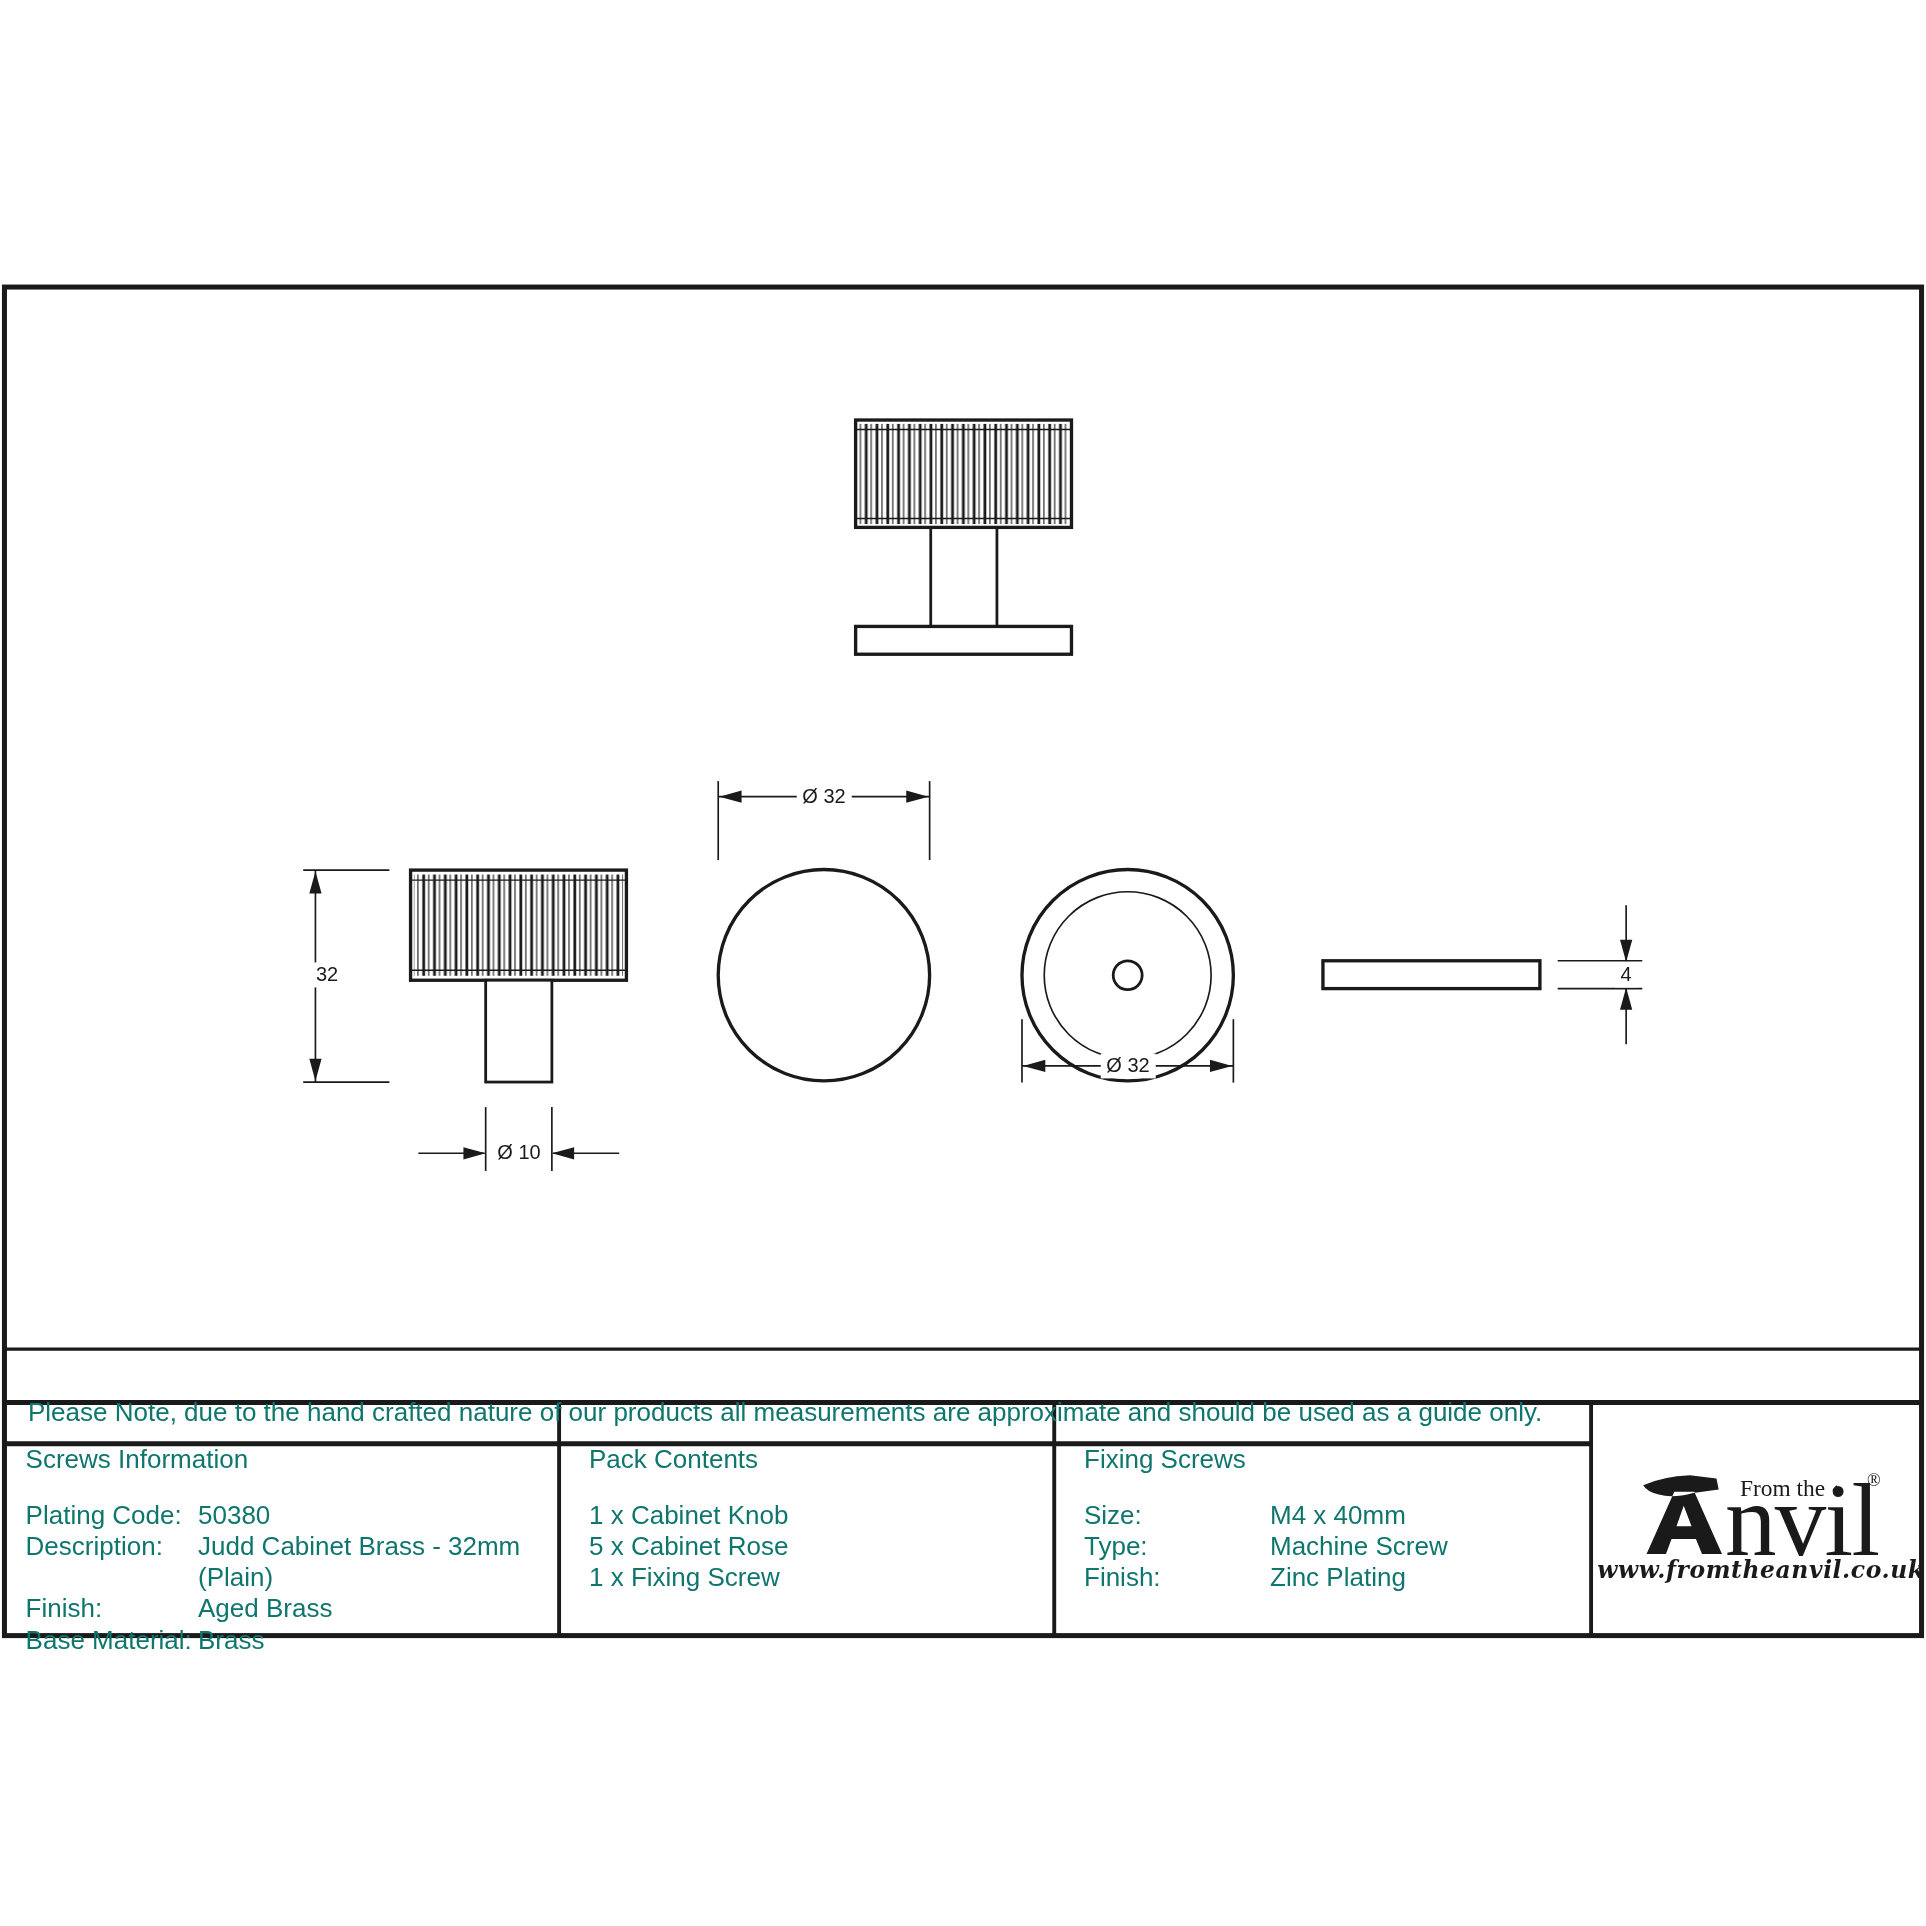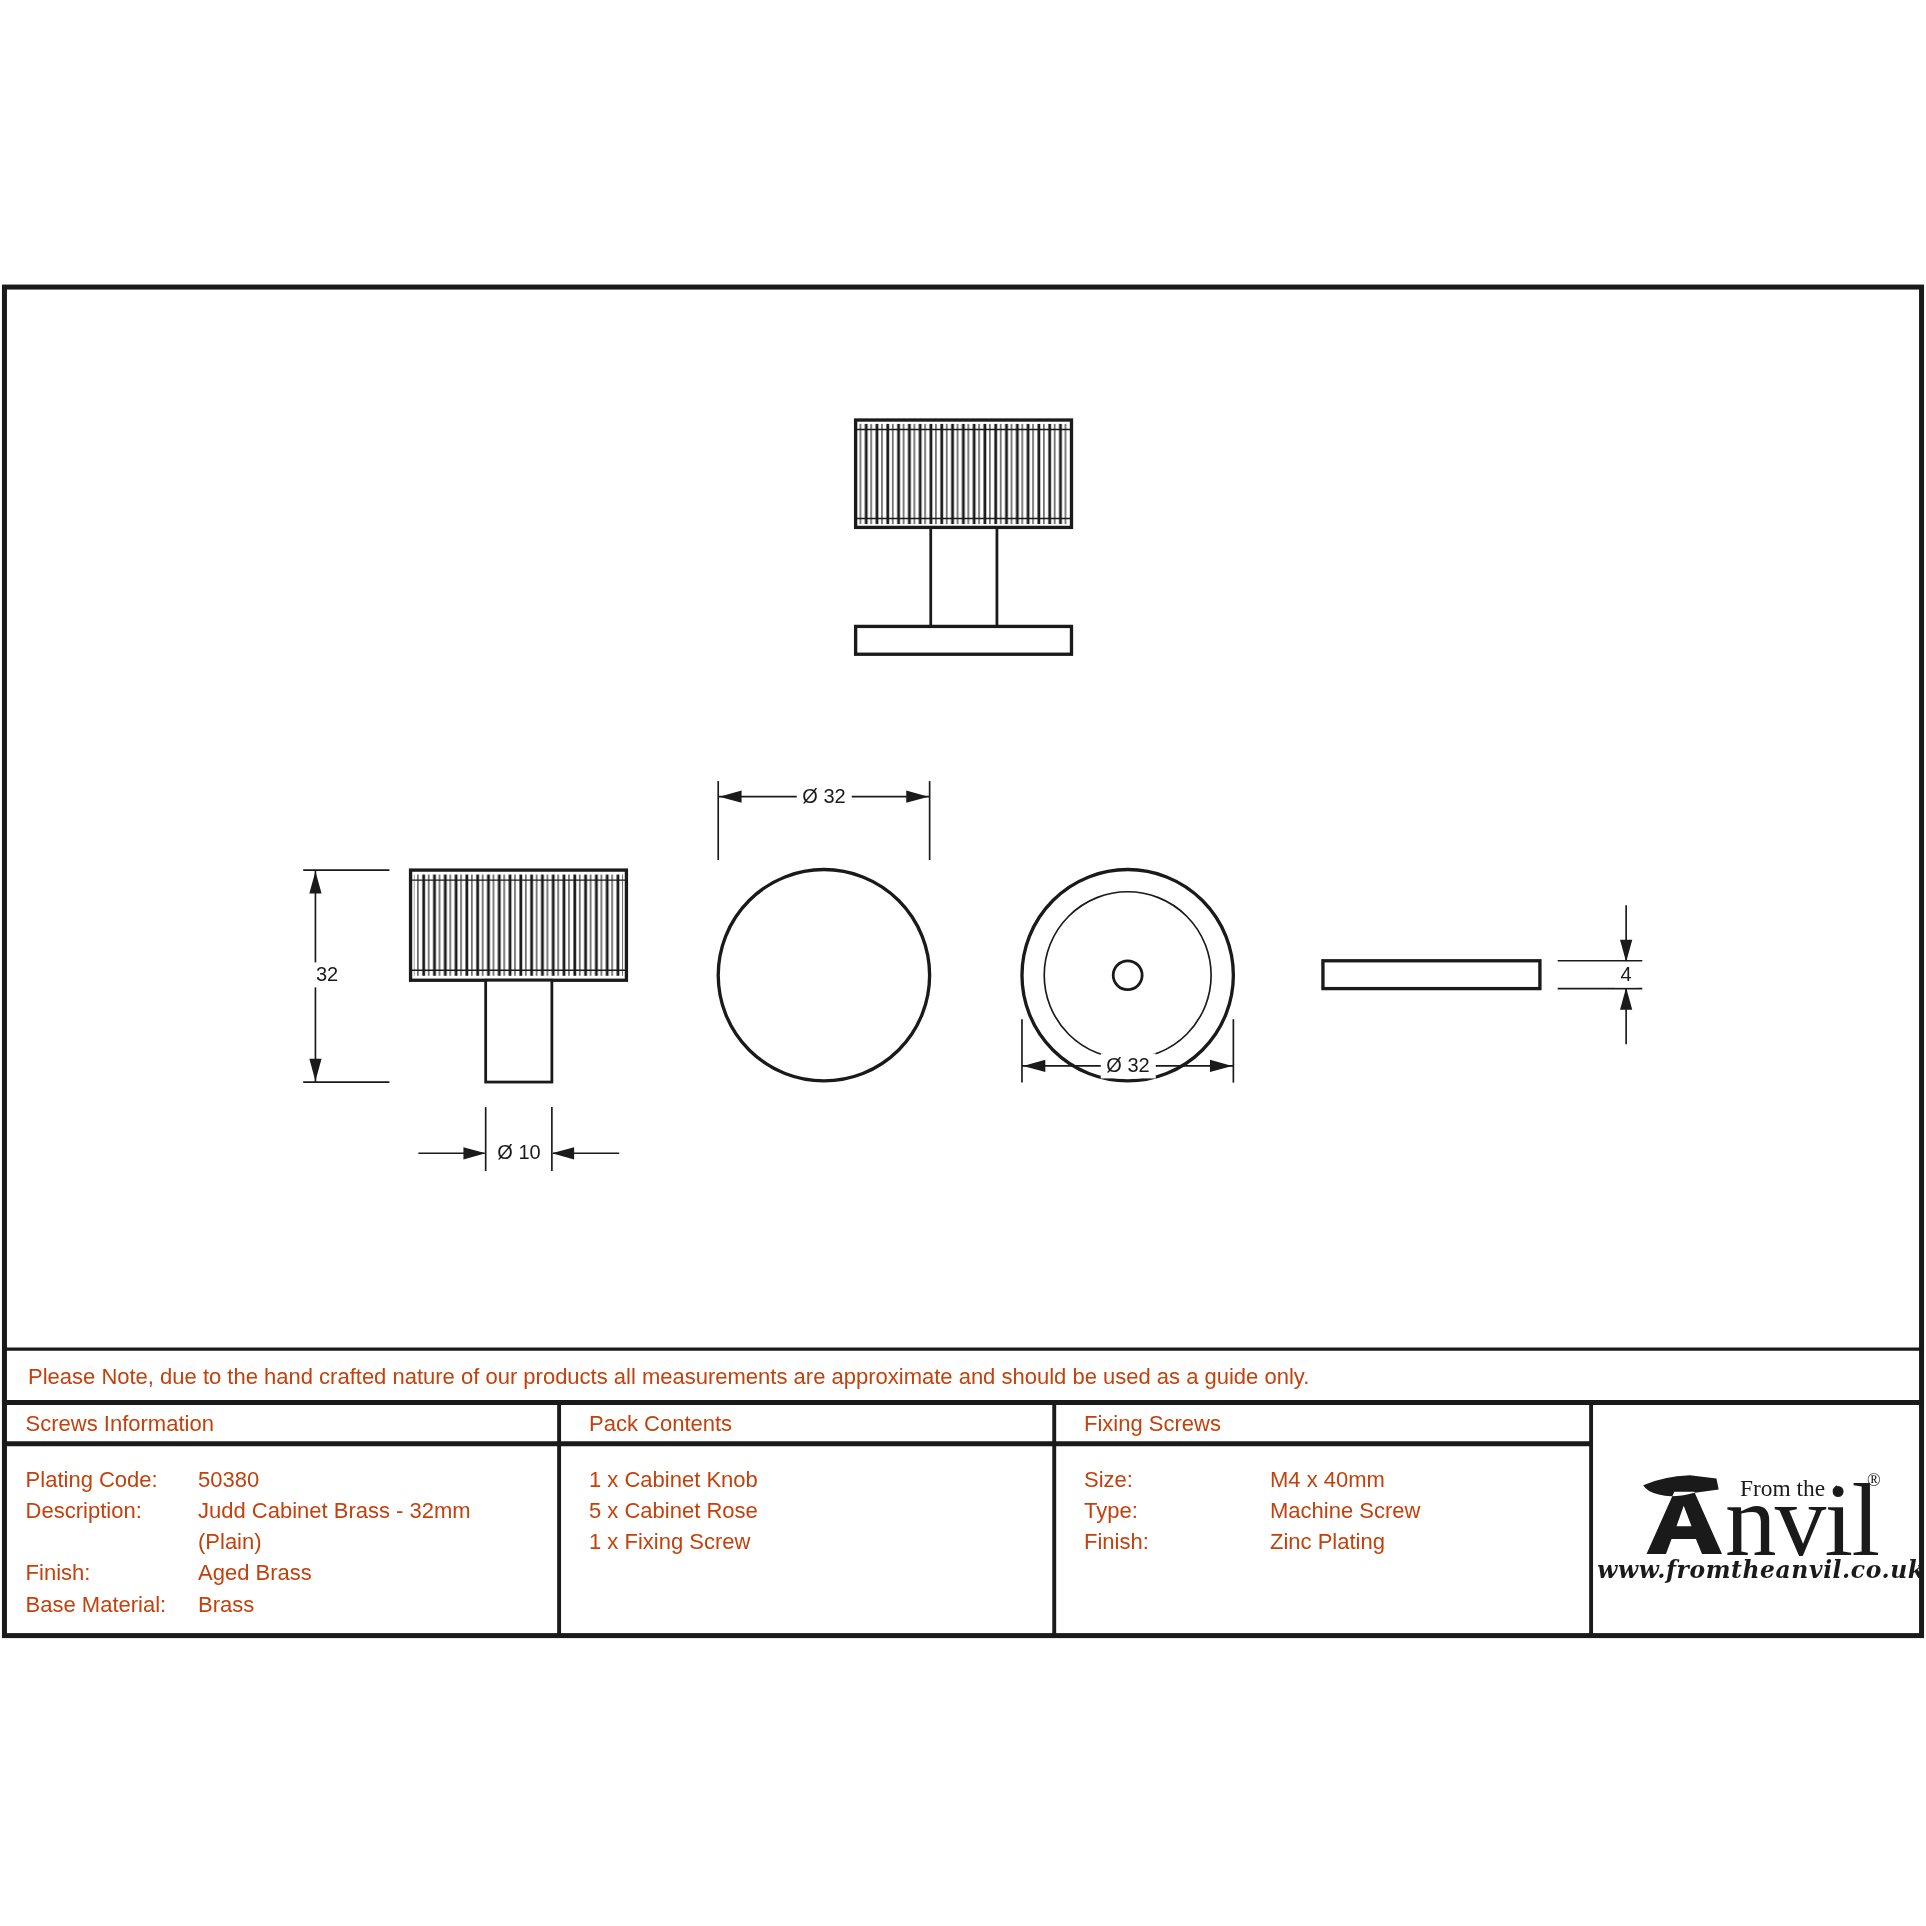--- a/index.html
+++ b/index.html
@@ -1,19 +1,19 @@
 <!DOCTYPE html>
 <html style="font-size:9px"><head>
 <meta charset="utf-8">
 <style>
   html,body{margin:0;padding:0;background:#fff;}
   body{width:1926px;height:1926px;position:relative;font-family:"Liberation Sans",sans-serif;color:#1a1a1a;}
   .page{position:absolute;inset:0;background:#fff;overflow:hidden;}
   svg.art{position:absolute;left:0;top:0;width:1926px;height:1926px;}
-  .txt{position:absolute;white-space:nowrap;font-size:22px;color:#c2410c;line-height:1.1;}
+  .txt{position:absolute;white-space:nowrap;font-size:26px;color:#0f766e;line-height:1.1;margin-top:35px;}
   .vc{transform:translateY(-50%);}
   .dim{position:absolute;white-space:nowrap;font-size:20px;color:#1a1a1a;background:#fff;
        padding:1.1px 5.6px;transform:translate(-50%,-50%);}
   .logo-tagline{position:absolute;font-family:"Liberation Serif",serif;font-size:23.4px;}
   .logo-diamond{position:absolute;font-size:16.7px;}
   .logo-brand{position:absolute;font-family:Liberation Serif, serif;font-size:103px;line-height:1;letter-spacing:-1.7px;}
   .logo-reg{position:absolute;font-family:"Liberation Serif",serif;font-size:18px;}
   .logo-url{position:absolute;font-family:"DejaVu Serif",serif;font-style:italic;font-weight:600;
             font-size:23.4px;transform:translateX(-50%);letter-spacing:0.6px;}
 </style>

